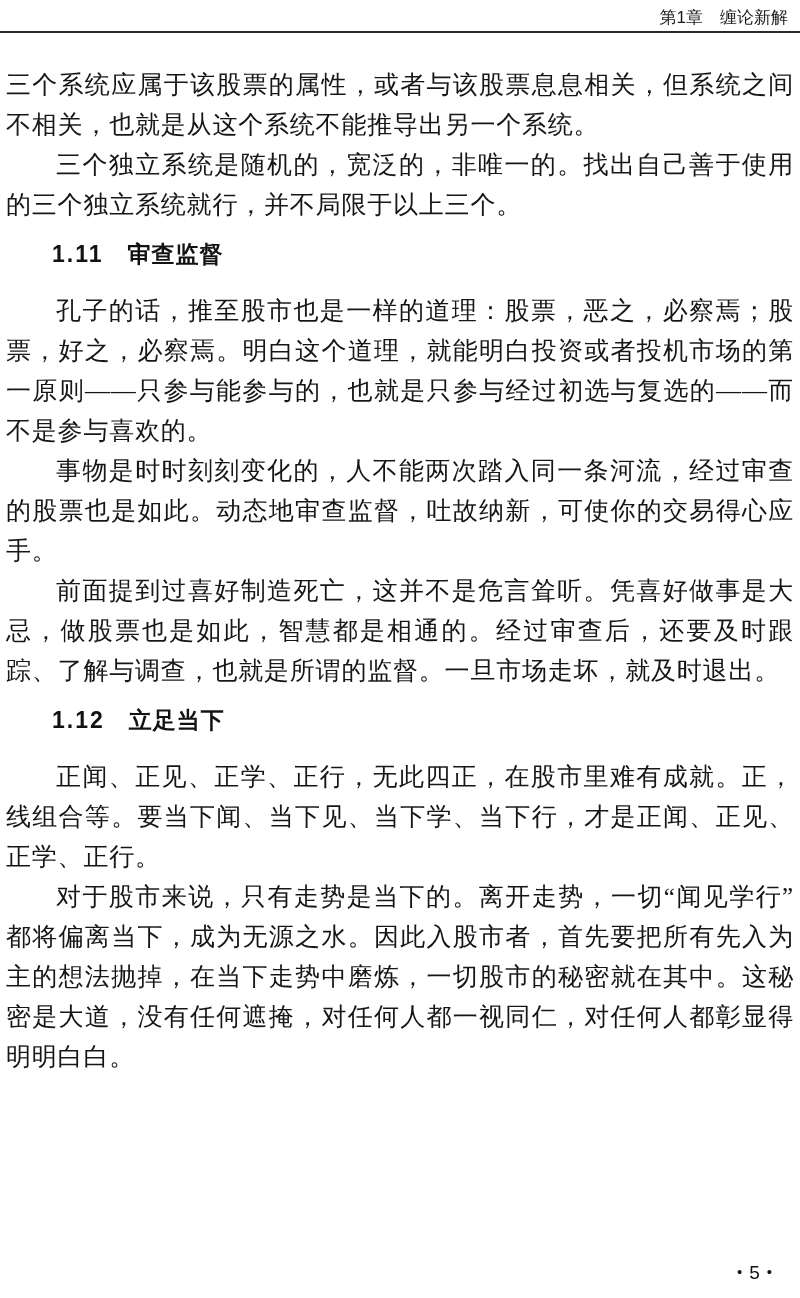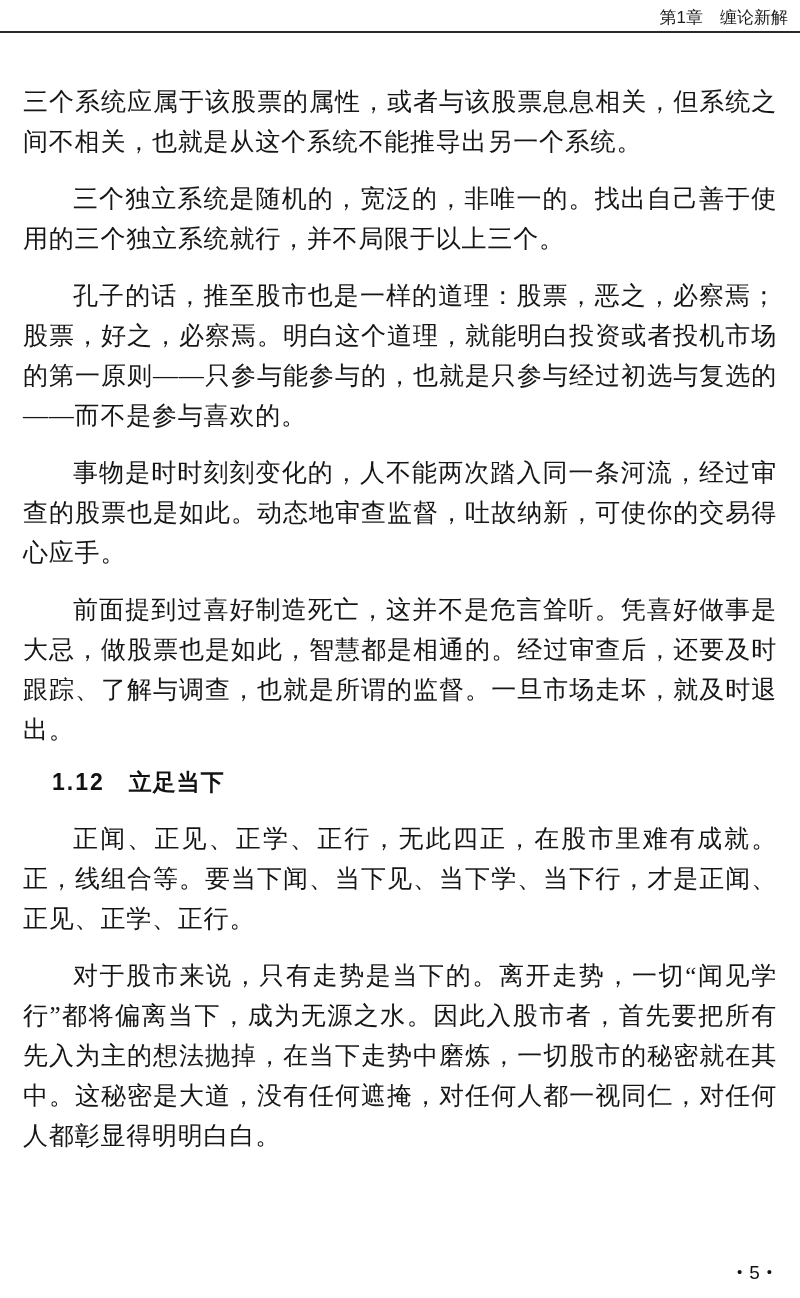--- a/index.html
+++ b/index.html
@@ -36,21 +36,21 @@
     padding: 32px 6px 0 6px;
     font-family: "Liberation Serif", "DejaVu Serif", serif;
     font-size: 25px;
     line-height: 40px;
     letter-spacing: 0.8px;
     text-align: justify;
     text-justify: inter-ideograph;
     color: #161616;
   }
   .body-text p {
-    margin: 17px;
+    margin: 0;
     text-indent: 2em;
   }
   .body-text p.continuation {
     text-indent: 0;
   }
   .section-heading {
     font-family: "Liberation Sans", "DejaVu Sans", sans-serif;
     font-size: 23px;
     font-weight: bold;
     line-height: 30px;
@@ -88,20 +88,23 @@
   <div class="running-header">第1章　缠论新解</div>
   <hr class="header-rule">
 
   <div class="body-text">
 
     <p class="continuation">三个系统应属于该股票的属性，或者与该股票息息相关，但系统之间不相关，也就是从这个系统不能推导出另一个系统。</p>
 
 
     <p>三个独立系统是随机的，宽泛的，非唯一的。找出自己善于使用的三个独立系统就行，并不局限于以上三个。</p>
 
+    <div class="section-heading">
+      <span class="sec-num">1.11</span><span>审查监督</span>
+    </div>
 
 
     <p>孔子的话，推至股市也是一样的道理：股票，恶之，必察焉；股票，好之，必察焉。明白这个道理，就能明白投资或者投机市场的第一原则——只参与能参与的，也就是只参与经过初选与复选的——而不是参与喜欢的。</p>
 
     <p>事物是时时刻刻变化的，人不能两次踏入同一条河流，经过审查的股票也是如此。动态地审查监督，吐故纳新，可使你的交易得心应手。</p>
 
     <p>前面提到过喜好制造死亡，这并不是危言耸听。凭喜好做事是大忌，做股票也是如此，智慧都是相通的。经过审查后，还要及时跟踪、了解与调查，也就是所谓的监督。一旦市场走坏，就及时退出。</p>
 
     <div class="section-heading">
       <span class="sec-num">1.12</span><span>立足当下</span>

